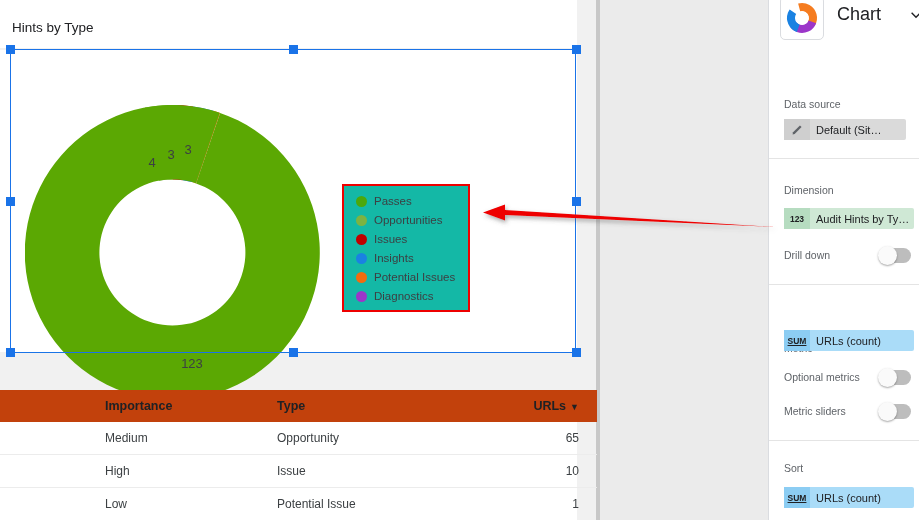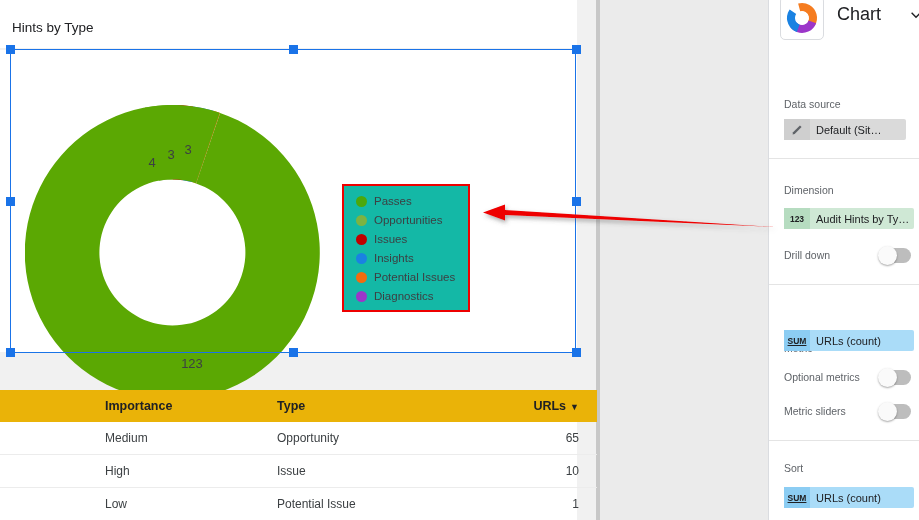--- a/index.html
+++ b/index.html
@@ -42,21 +42,21 @@
     padding:6px 12px;
   }
   .legend-row{display:flex;align-items:center;height:19px;}
   .legend-dot{width:11px;height:11px;border-radius:50%;flex:none;margin-right:7px;}
   .legend-txt{font-size:11.5px;color:#3c4043;line-height:19px;white-space:nowrap;}
 
   
   .table-card{position:absolute;left:0;top:390px;width:577px;height:130px;background:#ffffff;}
   .tbl{width:577px;border-collapse:collapse;table-layout:fixed;}
   .tbl th{
-    background:#eab308;color:#202124;font-size:12.5px;font-weight:bold;
+    background:#c2410c;color:#202124;font-size:12.5px;font-weight:bold;
     padding:8px 0;height:16px;
   }
   .tbl td{
     font-size:12px;color:#3c4043;padding:9px 16px;border-bottom:1px solid #ececec;
     height:14px;
   }
   .c-imp{width:275px;padding-left:105px !important;box-sizing:border-box;text-align:left;}
   .c-type{width:185px;padding-left:2px !important;text-align:left;}
   .c-urls{width:117px;padding-right:18px !important;text-align:right;}
   .sort-caret{font-size:9px;margin-left:4px;color:#202124;}

